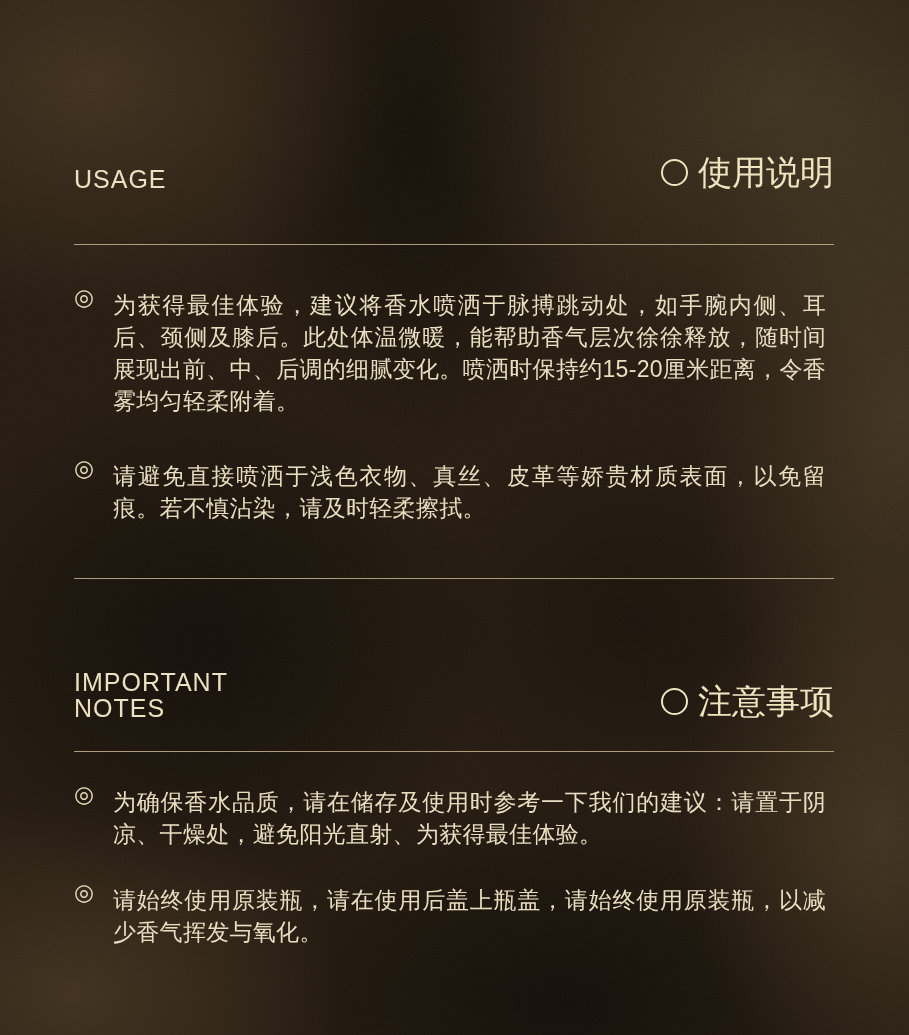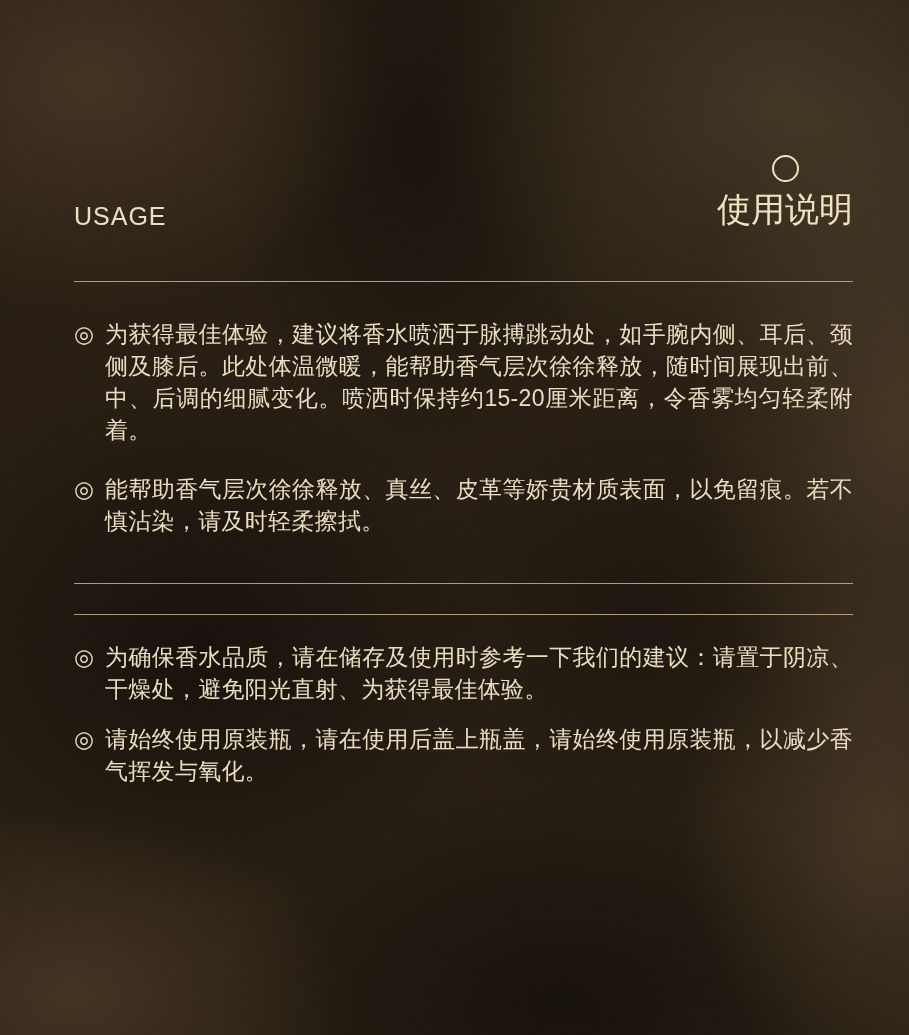--- a/index.html
+++ b/index.html
@@ -20,48 +20,48 @@
       radial-gradient(ellipse 300px 520px at 99% 40%, rgba(99,81,52,0.45), transparent 70%),
       radial-gradient(ellipse 430px 380px at 22% 62%, rgba(6,4,2,0.55),   transparent 70%),
       radial-gradient(ellipse 330px 300px at 70% 60%, rgba(10,6,3,0.35),  transparent 70%),
       radial-gradient(ellipse 290px 390px at 97% 80%, rgba(99,80,50,0.45), transparent 70%),
       radial-gradient(ellipse 390px 270px at 8% 96%,  rgba(90,70,44,0.50), transparent 70%),
       radial-gradient(ellipse 500px 320px at 62% 97%, rgba(5,3,1,0.55),   transparent 70%);
   }
   .grain { position:absolute; inset:0; width:100%; height:100%; pointer-events:none; }
   .content {
     position:absolute; inset:0;
-    padding:155px 56px 0 74px;
+    padding:155px 75px 0 74px;
     color:#eadfc1;
   }
   .sec-head { display:flex; justify-content:space-between; align-items:flex-end; }
   .title-en {
     margin:0; font-weight:400; font-size:25px; line-height:26px;
     letter-spacing:1px; color:#ece2c2;
   }
   .title-en span { display:block; }
   .title-zh {
     display:flex; align-items:center; gap:10px;
-    font-size:34px; line-height:1; color:#f0e5c0; padding-bottom:3px;flex-direction:column;
+    font-size:34px; line-height:1; color:#f0e5c0; padding-bottom:3px;
   }
   .circle {
     width:27px; height:27px; flex:none;
     border:2.5px solid #f0e5c0; border-radius:50%;
   }
   .rule {
     border:0; border-top:1px solid rgba(199,179,141,0.85);
     margin:0; height:0;
   }
   .rule-1 { margin-top:52px; }
   .rule-2 { margin-top:46px; }
   .rule-3 { margin-top:30px; }
   .head-2 { margin-top:90px; }
   .item { display:flex; font-size:23px; line-height:32px; color:#eadfc1; }
   .item .bullet { width:31px; flex:none; }
-  .item .txt { margin:0; flex:1; text-align:justify; letter-spacing:0.3px; }
+  .item .txt { margin:8px; flex:1; text-align:justify; letter-spacing:0.3px; }
   .item-1 { margin-top:36px; }
   .item-2 { margin-top:27px; }
   .item-3 { margin-top:26px; }
   .item-4 { margin-top:18px; }
 </style>
 </head>
 <body>
 
 <div class="page">
 
@@ -79,25 +79,35 @@
 
     <hr class="rule rule-1">
 
     <div class="item item-1">
       <span class="bullet">◎</span>
       <p class="txt">为获得最佳体验，建议将香水喷洒于脉搏跳动处，如手腕内侧、耳后、颈侧及膝后。此处体温微暖，能帮助香气层次徐徐释放，随时间展现出前、中、后调的细腻变化。喷洒时保持约15-20厘米距离，令香雾均匀轻柔附着。</p>
     </div>
 
     <div class="item item-2">
       <span class="bullet">◎</span>
-      <p class="txt">能帮助香气层次徐徐释放、真丝、皮革等娇贵材质表面，以免留痕。若不慎沾染，请及时轻柔擦拭。</p>
+      <p class="txt">请避免直接喷洒于浅色衣物、真丝、皮革等娇贵材质表面，以免留痕。若不慎沾染，请及时轻柔擦拭。</p>
     </div>
 
     <hr class="rule rule-2">
 
+    <div class="sec-head head-2">
+      <h2 class="title-en">
+        <span>IMPORTANT</span>
+        <span>NOTES</span>
+      </h2>
+      <div class="title-zh">
+        <span class="circle"></span>
+        <span>注意事项</span>
+      </div>
+    </div>
 
     <hr class="rule rule-3">
 
     <div class="item item-3">
       <span class="bullet">◎</span>
       <p class="txt">为确保香水品质，请在储存及使用时参考一下我们的建议：请置于阴凉、干燥处，避免阳光直射、为获得最佳体验。</p>
     </div>
 
     <div class="item item-4">
       <span class="bullet">◎</span>

